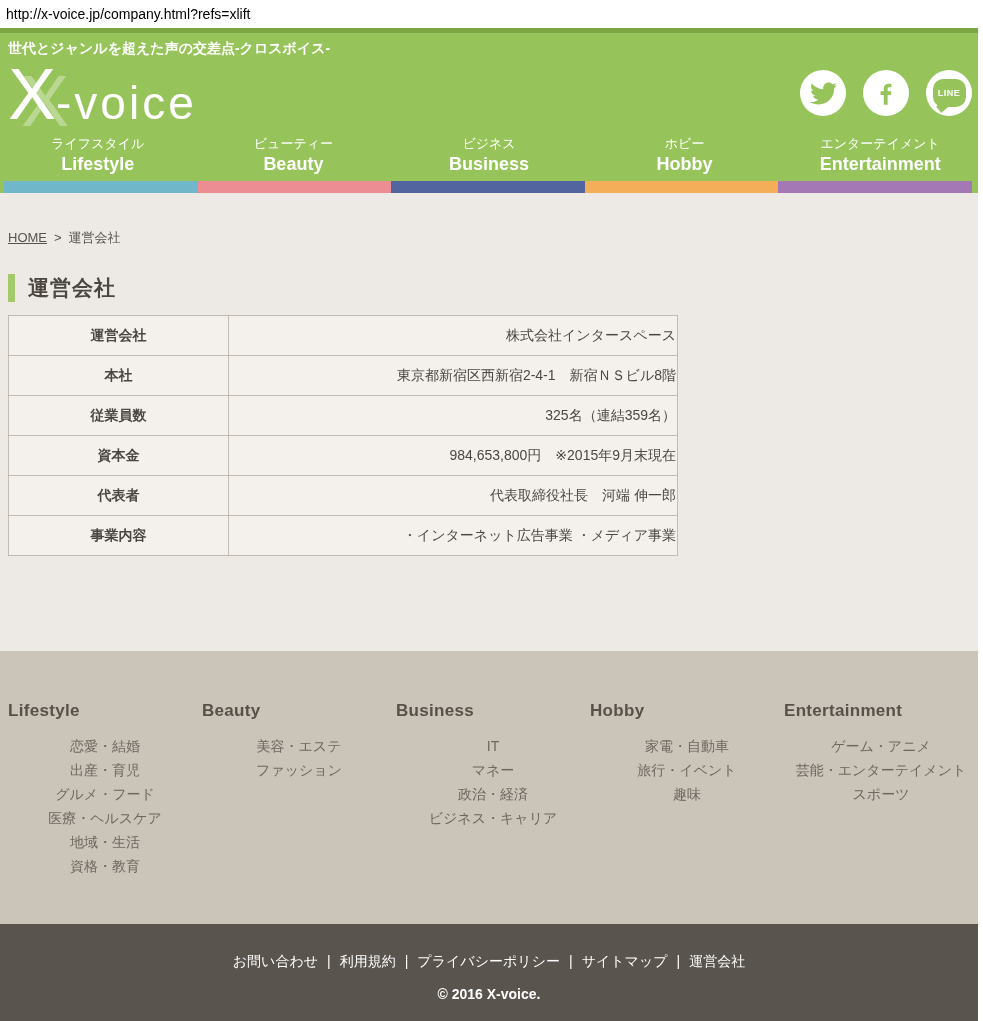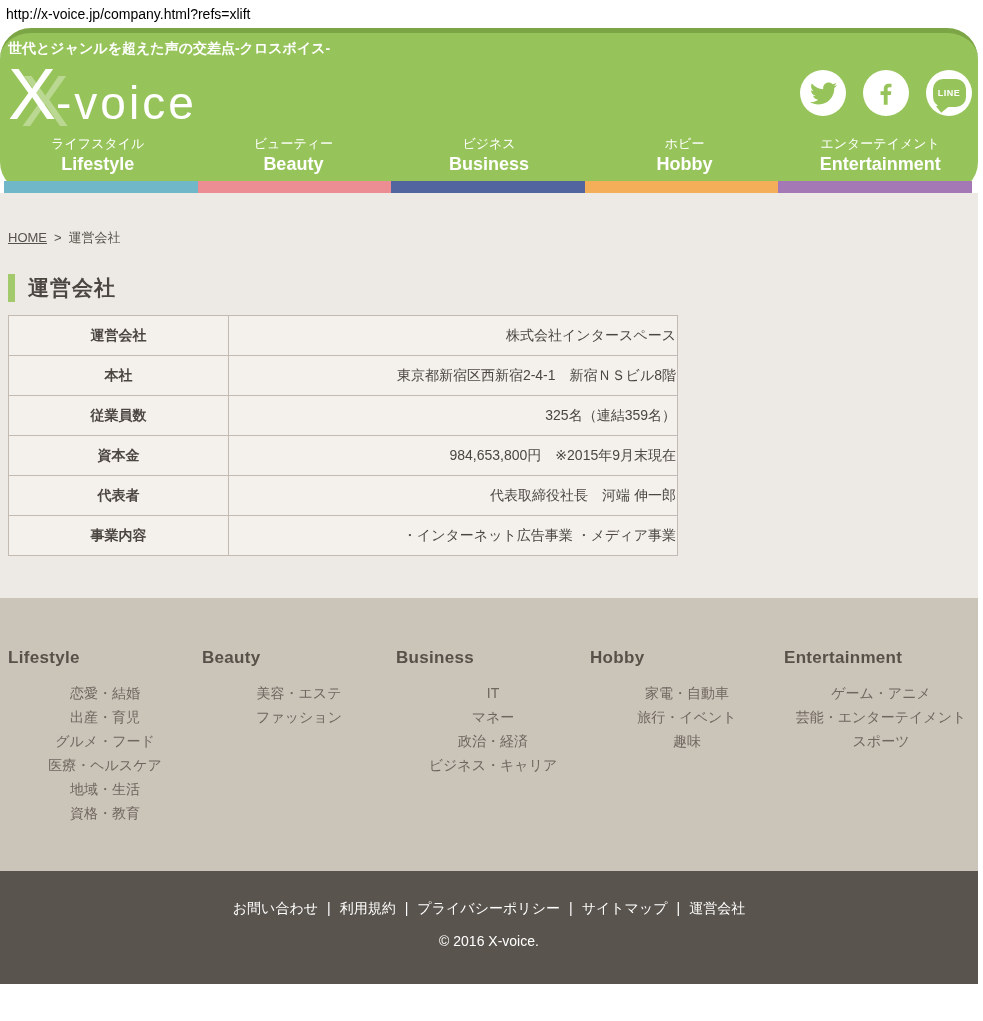--- a/index.html
+++ b/index.html
@@ -11,21 +11,21 @@
     color: #4b4640;
   }
   .url-bar {
     height: 28px; padding: 6px 0 0 6px;
     font-size: 14px; color: #000;
     background: #fff;
   }
   .site { width: 978px; }
 
   
-  .header { background: #97c45a; border-top: 5px solid #7ca545; border-radius: 31px; }
+  .header { background: #97c45a; border-top: 5px solid #7ca545; }
   .tagline {
     color: #fff; font-weight: bold; font-size: 14px;
     padding: 7px 0 0 8px; height: 26px;
   }
   .logo-row {
     display: flex; justify-content: space-between;
     padding: 0 6px 0 8px; height: 76px;
   }
   .logo { position: relative; color: #fff; line-height: 70px; white-space: nowrap; }
   .logo-x { position: relative; display: inline-block; font-size: 72px; }
@@ -53,21 +53,21 @@
   .line-label { color: #fff; font-size: 9px; font-weight: bold; letter-spacing: .5px; position: relative; }
 
   .nav { display: flex; height: 46px; }
   .nav-item { flex: 1; text-align: center; color: #fff; cursor: pointer; }
   .nav-jp { font-size: 13px; line-height: 17px; }
   .nav-en { font-size: 18px; font-weight: bold; line-height: 24px; }
   .nav-bars { display: flex; height: 12px; padding: 0 6px 0 4px; }
   .nav-bar { flex: 1; }
 
   
-  .main { background: #edeae6; padding: 36px 0 0 8px; height: 405px; }
+  .main { background: #edeae6; padding: 36px 0 0 8px; height: 458px; }
   .breadcrumb { font-size: 13px; color: #57524b; }
   .breadcrumb a { color: #57524b; text-decoration: underline; }
   .breadcrumb .bc-sep { margin: 0 7px; }
   .page-title { margin-top: 27px; display: flex; align-items: center; }
   .title-bar { width: 7px; height: 28px; background: #a2ca6c; margin-right: 13px; }
   .page-title h1 {
     margin: 0; font-size: 21px; color: #4b4640;
     font-weight: bold; letter-spacing: 1px;
   }
   .company-table {
@@ -97,21 +97,21 @@
   }
 
   
   .footer-bottom {
     background: #59544d; height: 113px;
     text-align: center; padding-top: 29px; color: #fff;
   }
   .fb-links { font-size: 14px; }
   .fb-links a { color: #fff; text-decoration: none; }
   .fb-links .sep { margin: 0 9px; }
-  .copyright { margin-top: 15px; font-size: 14px; }
+  .copyright { margin-top: 15px; font-size: 14px; font-weight: bold; }
 </style>
 </head>
 <body>
 
 <div class="url-bar">http://x-voice.jp/company.html?refs=xlift</div>
 
 <div class="site">
 
   <div class="header">
     <div class="tagline">世代とジャンルを超えた声の交差点-クロスボイス-</div>

